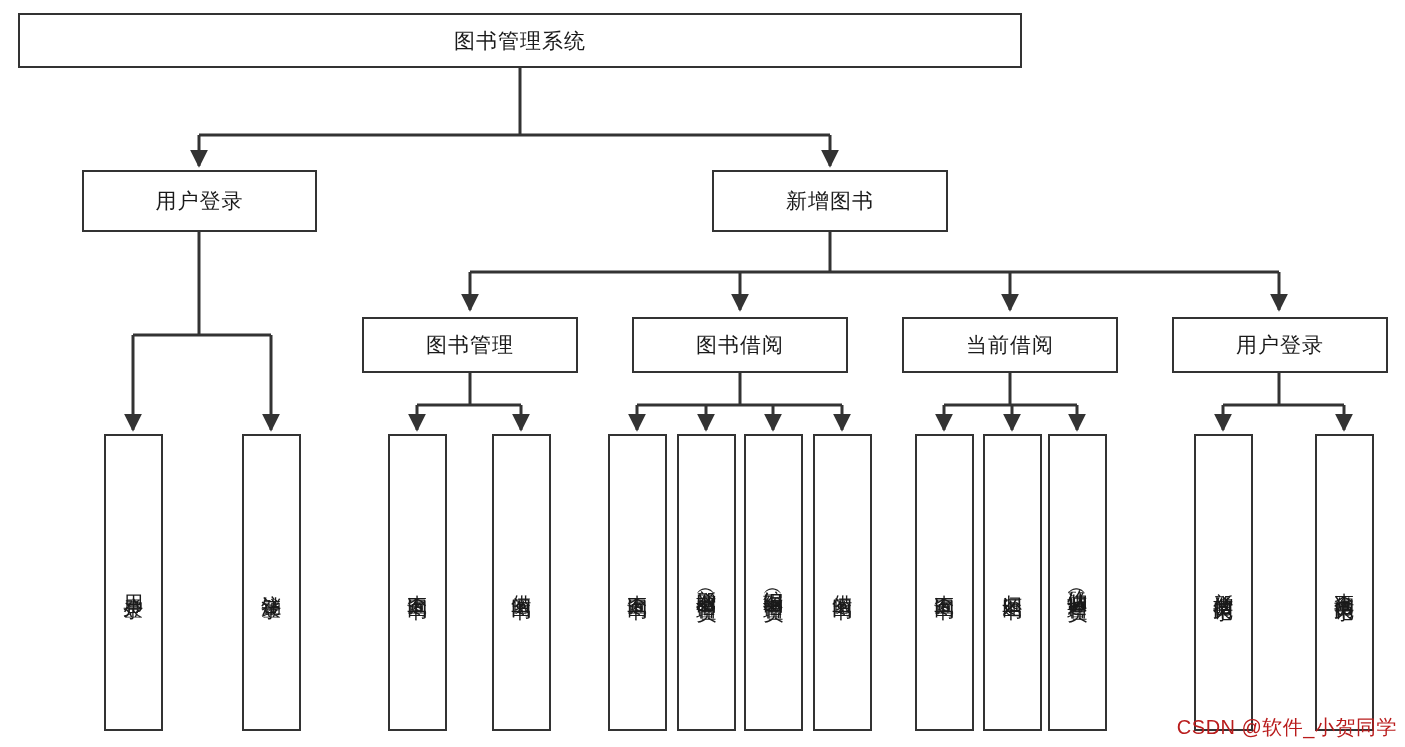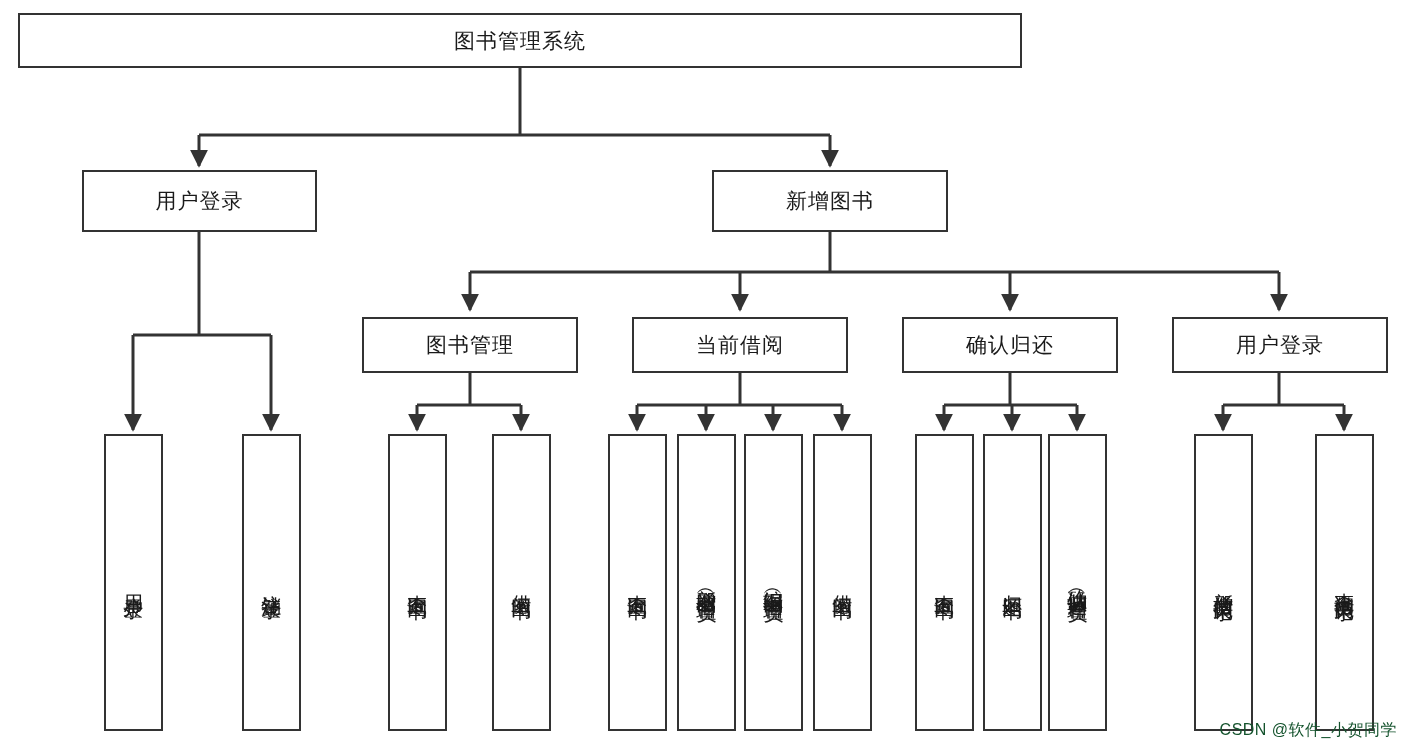--- a/index.html
+++ b/index.html
@@ -54,22 +54,22 @@
   .node.vert .vtext {
     writing-mode: vertical-rl;
     text-orientation: upright;
     white-space: nowrap;
     display: block;
   }
   .watermark {
     position: absolute;
     right: 8px;
     bottom: 6px;
-    font-size: 16px;
-    color: #14532d;
+    font-size: 20px;
+    color: #b91c1c;
     letter-spacing: 0.5px;
     white-space: nowrap;
     user-select: none;
   }
 </style>
 </head>
 <body>
 
 <div id="stage">
 
@@ -131,24 +131,24 @@
     <span>用户登录</span>
   </div>
   <div class="node horiz" style="left:712px; top:170px; width:236px; height:62px;">
     <span>新增图书</span>
   </div>
 
   <div class="node horiz" style="left:362px; top:317px; width:216px; height:56px;">
     <span>图书管理</span>
   </div>
   <div class="node horiz" style="left:632px; top:317px; width:216px; height:56px;">
-    <span>当前借阅</span>
+    <span>图书借阅</span>
   </div>
   <div class="node horiz" style="left:902px; top:317px; width:216px; height:56px;">
-    <span>确认归还</span>
+    <span>当前借阅</span>
   </div>
   <div class="node horiz" style="left:1172px; top:317px; width:216px; height:56px;">
     <span>用户登录</span>
   </div>
 
   <div class="node vert" style="left:104px; top:434px; width:59px; height:297px;">
     <span class="vtext">用户登录</span>
   </div>
   <div class="node vert" style="left:242px; top:434px; width:59px; height:297px;">
     <span class="vtext">注销登录</span>

